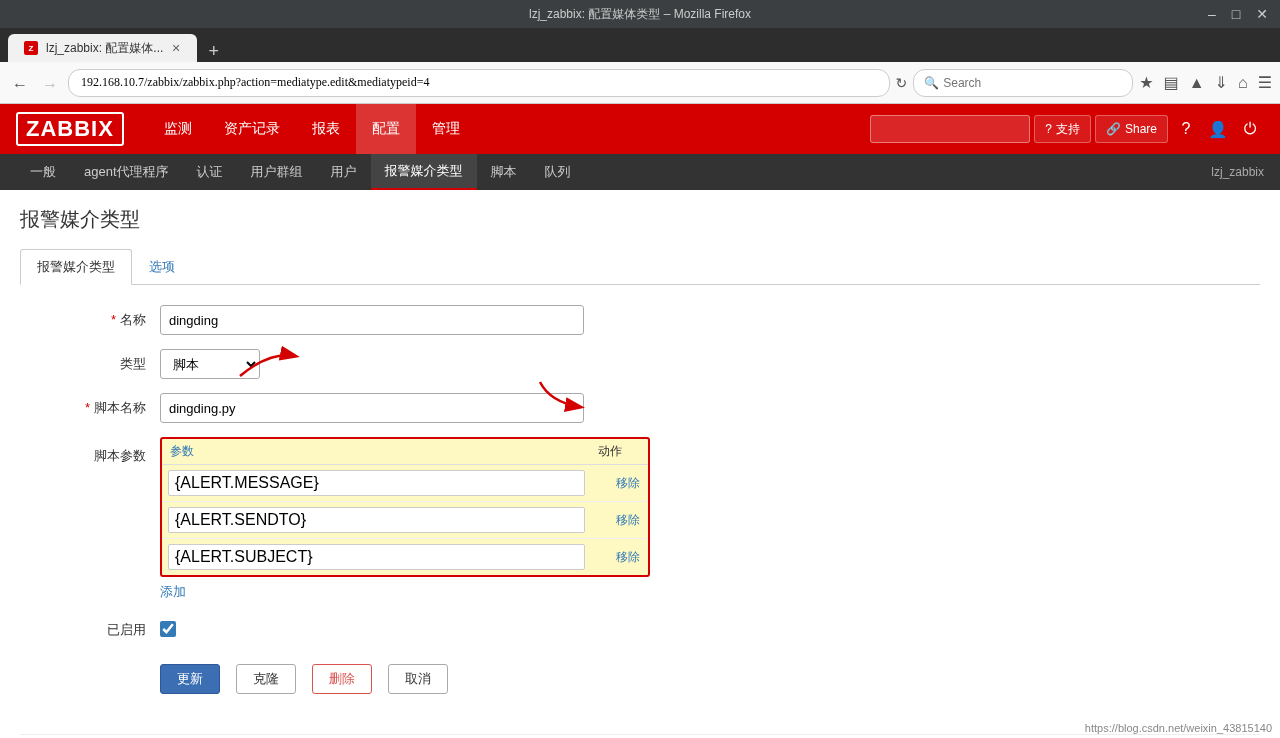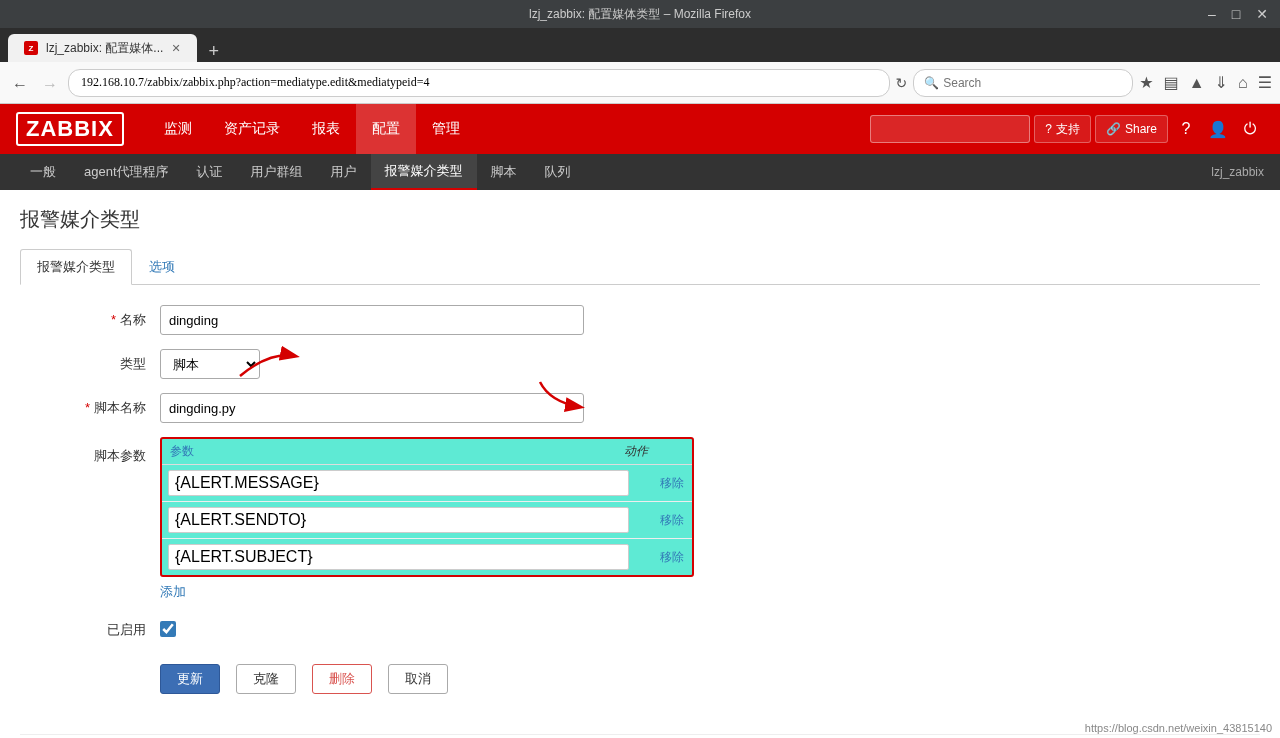--- a/index.html
+++ b/index.html
@@ -325,32 +325,32 @@
       background: #fff;
       cursor: pointer;
       outline: none;
       min-width: 100px;
     }
 
     
     .params-container {
       border: 2px solid #d40000;
       border-radius: 3px;
-      width: 534px;
-      background: #5eead4;
+      width: 490px;
+      background: #fef9c3;
     }
     .params-header-row {
       display: flex;
       padding: 4px 8px;
       font-size: 12px;
       color: #333;
       border-bottom: 1px solid #ddd;
     }
     .params-header-param { flex: 1; color: #337ab7; }
-    .params-header-action { width: 60px; text-align: left; font-style: italic; }
+    .params-header-action { width: 60px; text-align: center; }
     .params-row {
       display: flex;
       align-items: center;
       border-bottom: 1px solid #eee;
       padding: 2px 4px;
     }
     .params-row:last-child { border-bottom: none; }
     .params-input {
       flex: 1;
       border: 1px solid #ccc;

